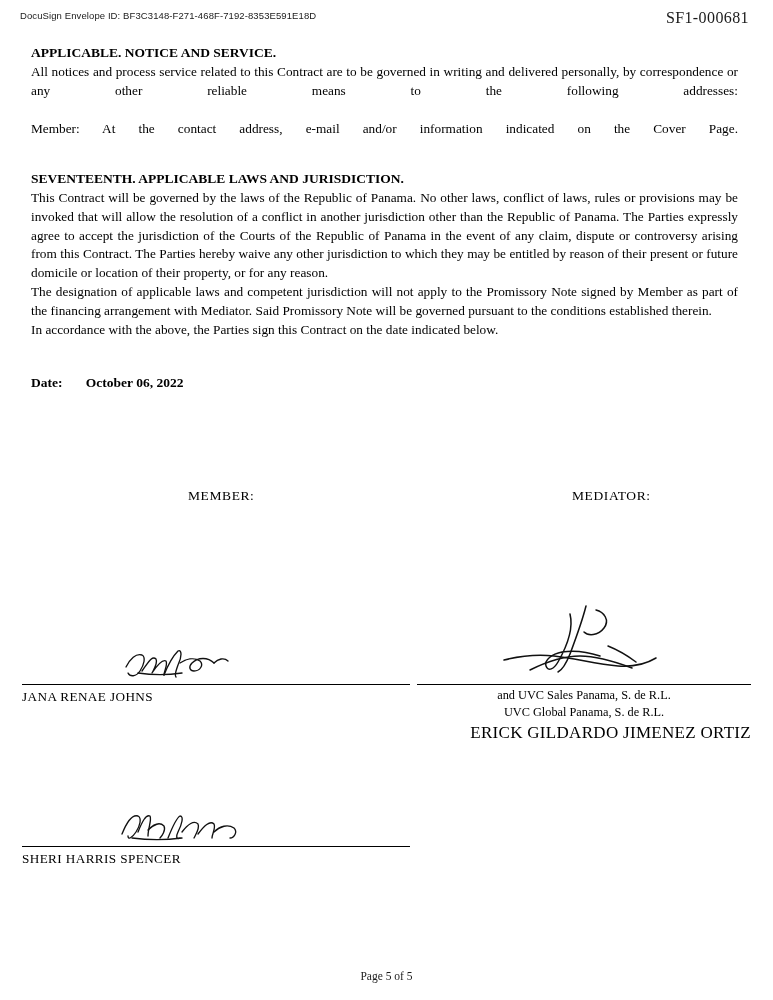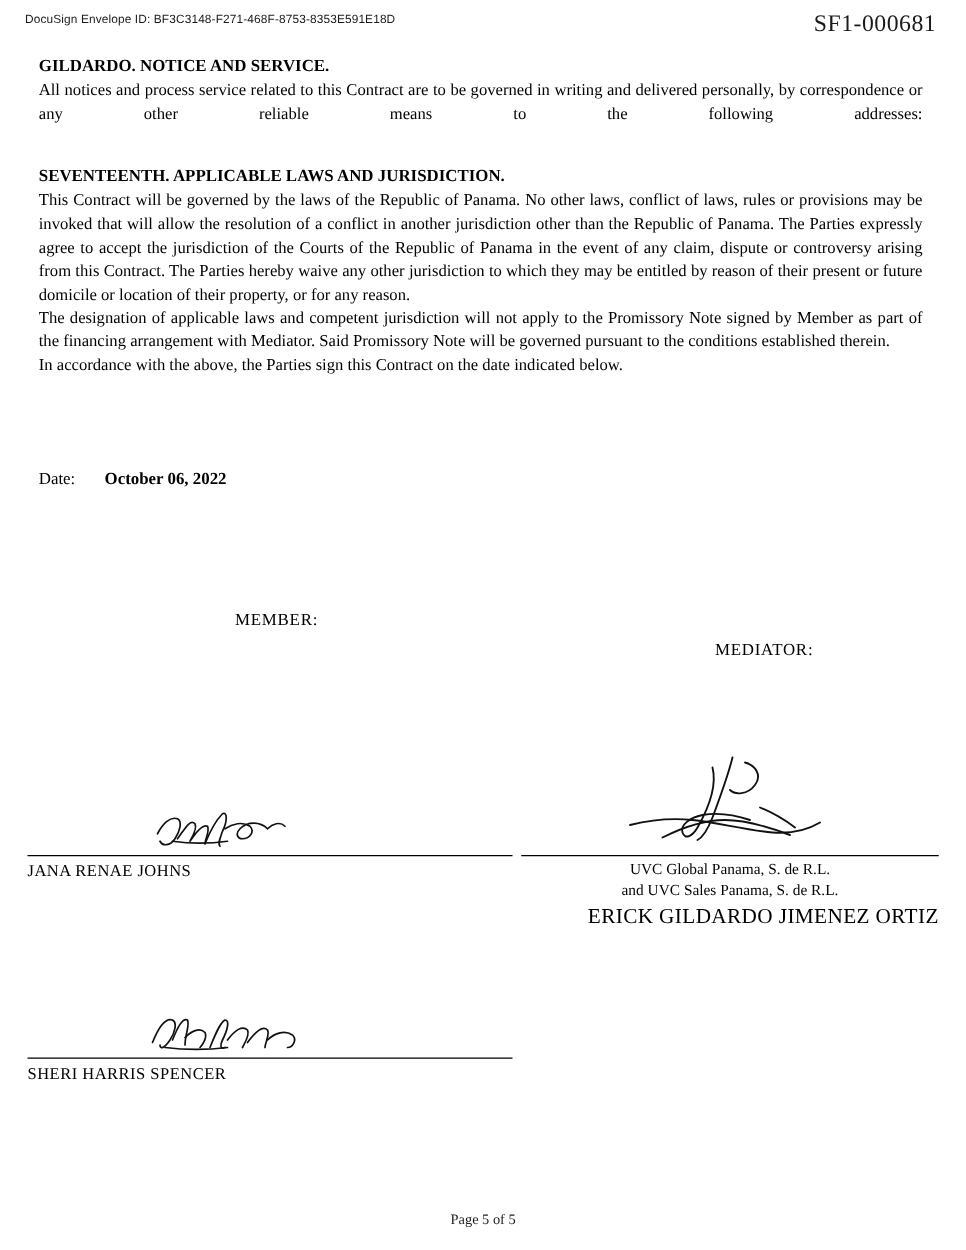--- a/index.html
+++ b/index.html
@@ -31,21 +31,21 @@
     font-size: 9.5px;
     letter-spacing: 0.1px;
     color: #1a1a1a;
     white-space: nowrap;
   }
   .stamp-code {
     position: absolute;
     right: 24px;
     top: 9px;
     font-family: "Liberation Serif", serif;
-    font-size: 19px;
+    font-size: 16px;
     letter-spacing: 0.4px;
     color: #1a1a1a;
   }
 
   
   .content {
     position: absolute;
     left: 31px;
     top: 44px;
     width: 707px;
@@ -78,42 +78,42 @@
   }
 
   
   .date-row {
     position: absolute;
     left: 31px;
     top: 375px;
     font-size: 13.5px;
   }
   .date-row .date-label {
-    font-weight: normal;
+    font-weight: bold;
   }
   .date-row .date-value {
     font-weight: bold;
     margin-left: 20px;
   }
 
   
   .sig-labels {
     position: absolute;
     top: 488px;
     left: 0;
     width: 696px;
     height: 20px;
   }
   .sig-label {
     position: absolute;
     font-size: 13.5px;
     letter-spacing: 0.6px;
   }
   .sig-label.member { left: 188px; }
-  .sig-label.mediator { left: 572px; margin-top: 24px; }
+  .sig-label.mediator { left: 572px; }
 
   .sig-line {
     position: absolute;
     height: 0;
     border-top: 1.3px solid #000;
   }
   .sig-line.member-1 { left: 22px; top: 684px; width: 388px; }
   .sig-line.mediator-1 { left: 417px; top: 684px; width: 334px; }
   .sig-line.member-2 { left: 22px; top: 846px; width: 388px; }
 
@@ -160,30 +160,31 @@
     text-align: center;
     font-size: 11.5px;
     color: #1a1a1a;
   }
 </style>
 </head>
 <body>
 
 <div class="page">
 
-  <div class="envelope-id">DocuSign Envelope ID: BF3C3148-F271-468F-8753-8353E591E18D</div>
+  <div class="envelope-id">DocuSign Envelope ID: BF3C3148-F271-468F-7192-8353E591E18D</div>
   <div class="stamp-code">SF1-000681</div>
 
   <div class="content">
 
     <p class="clause-heading">
-      <span>GILDARDO.</span>
+      <span>APPLICABLE.</span>
       <span class="caps-ul">NOTICE AND SERVICE.</span>
     </p>
     <p class="para force-justify">All notices and process service related to this Contract are to be governed in writing and delivered personally, by correspondence or any other reliable means to the following addresses:</p>
+    <p class="para force-justify">Member: At the contact address, e-mail and/or information indicated on the Cover Page.</p>
 
     <div class="block-gap"></div>
 
     <p class="clause-heading">
       <span>SEVENTEENTH.</span>
       <span class="caps-ul">APPLICABLE LAWS AND JURISDICTION.</span>
     </p>
     <p class="para">This Contract will be governed by the laws of the Republic of Panama. No other laws, conflict of laws, rules or provisions may be invoked that will allow the resolution of a conflict in another jurisdiction other than the Republic of Panama. The Parties expressly agree to accept the jurisdiction of the Courts of the Republic of Panama in the event of any claim, dispute or controversy arising from this Contract. The Parties hereby waive any other jurisdiction to which they may be entitled by reason of their present or future domicile or location of their property, or for any reason.</p>
     <p class="para">The designation of applicable laws and competent jurisdiction will not apply to the Promissory Note signed by Member as part of the financing arrangement with Mediator. Said Promissory Note will be governed pursuant to the conditions established therein.</p>
     <p class="para">In accordance with the above, the Parties sign this Contract on the date indicated below.</p>
@@ -233,22 +234,22 @@
       <path d="M96 24 C 102 18, 110 16, 116 20 C 120 24, 116 30, 112 30"></path>
       <path d="M14 30 C 30 32, 48 32, 64 30"></path>
     </g>
   </svg>
 
   <div class="sig-line member-1"></div>
   <div class="sig-line mediator-1"></div>
   <div class="sig-name jana">JANA RENAE  JOHNS</div>
 
   <div class="mediator-block">
+    <span class="entity">and UVC Sales Panama, S. de R.L.</span>
     <span class="entity">UVC Global Panama, S. de R.L.</span>
-    <span class="entity">and UVC Sales Panama, S. de R.L.</span>
     <span class="rep">ERICK GILDARDO JIMENEZ ORTIZ</span>
   </div>
 
   <div class="sig-line member-2"></div>
   <div class="sig-name sheri">SHERI HARRIS  SPENCER</div>
 
   <div class="footer">Page 5 of 5</div>
 
 </div>
 

